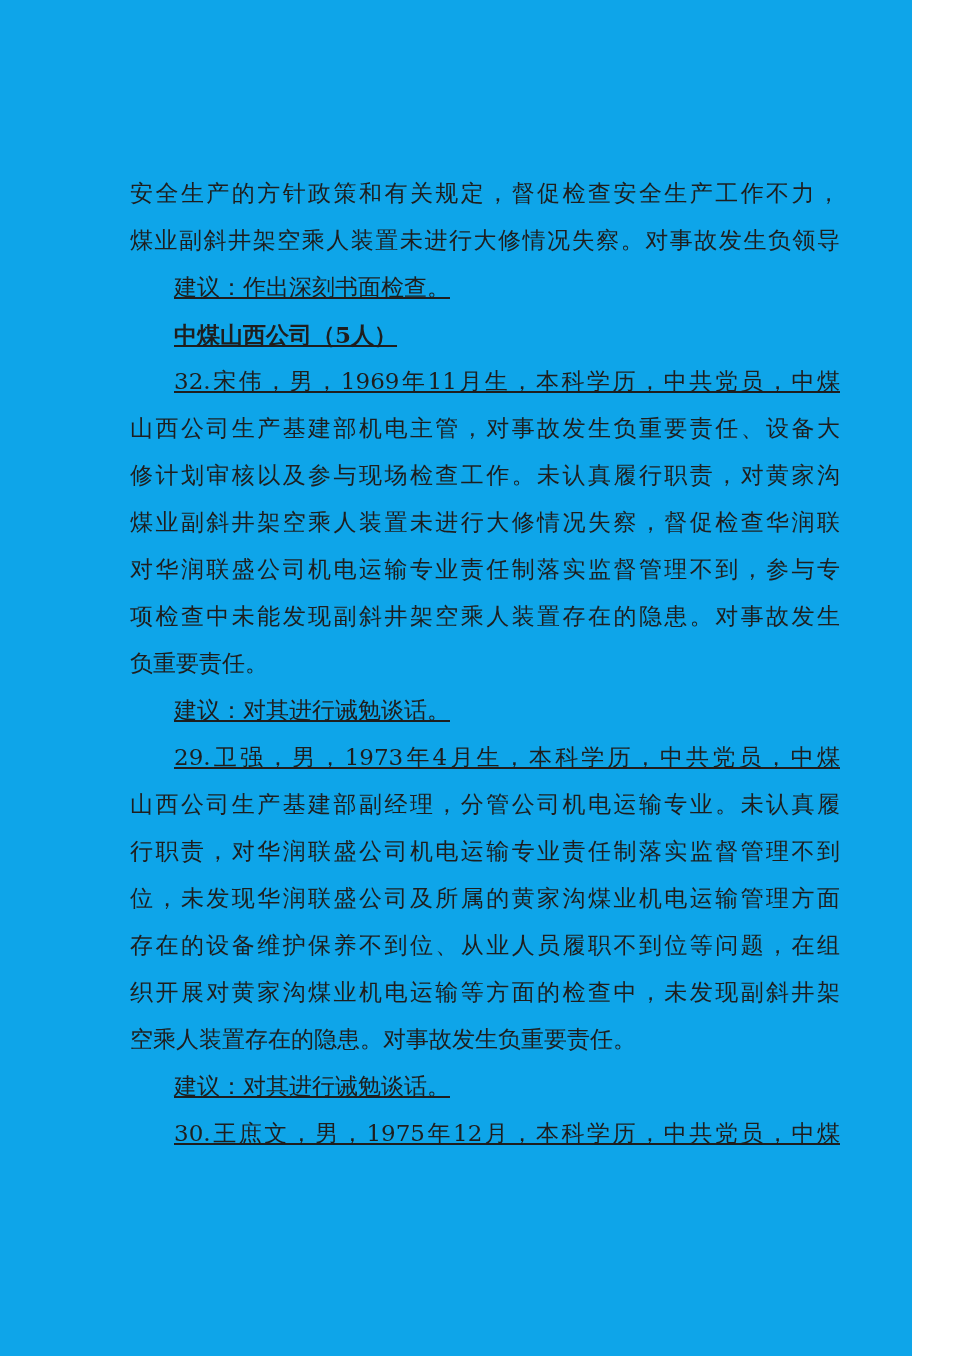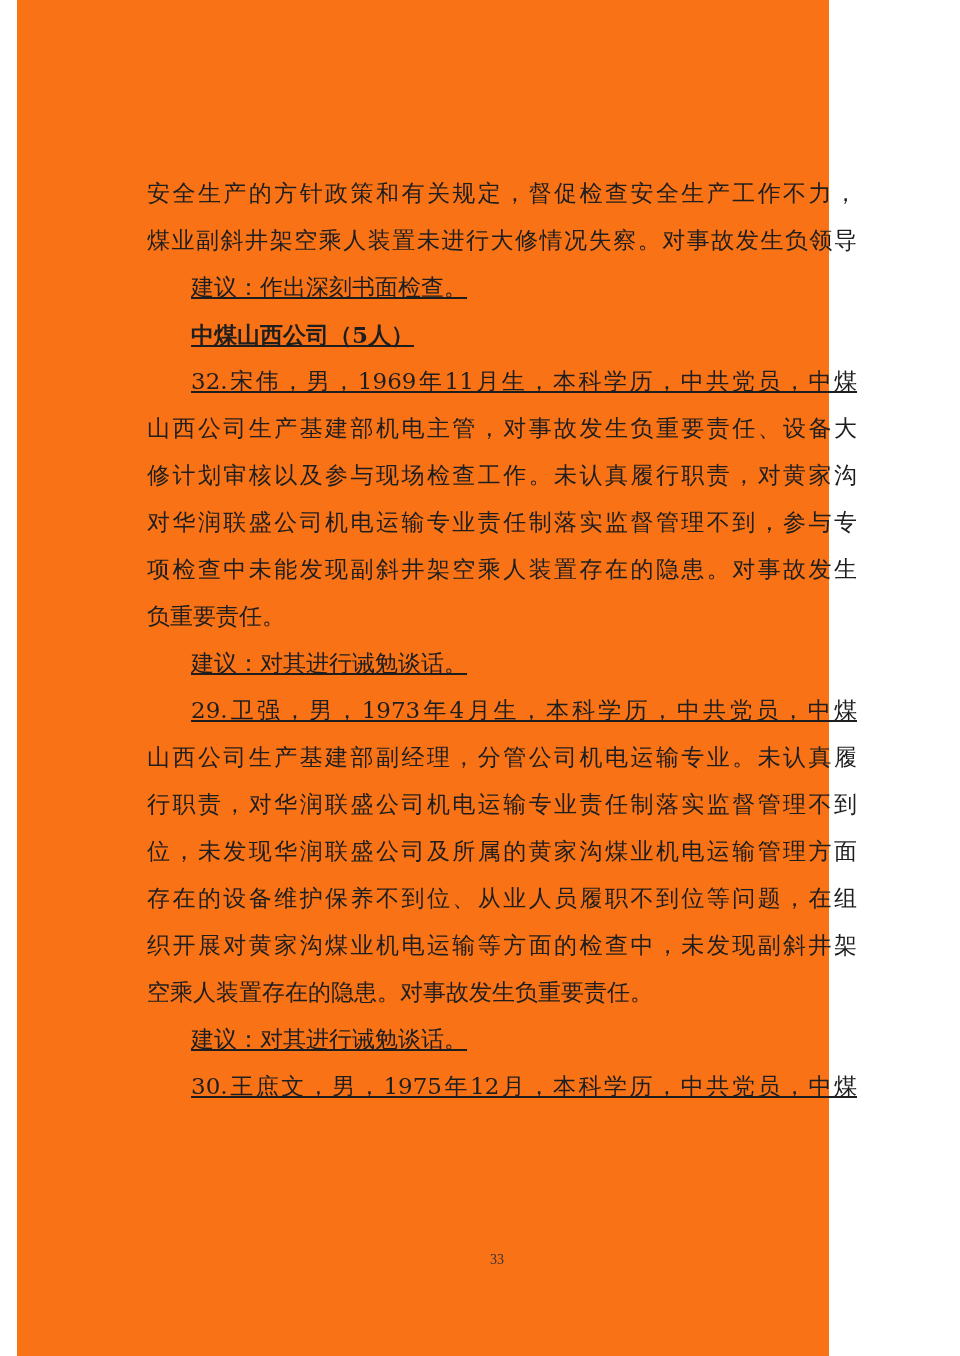--- a/index.html
+++ b/index.html
@@ -1,19 +1,19 @@
 <!DOCTYPE html>
 <html><head>
 <meta charset="utf-8">
 <style>
   html, body { margin: 0; padding: 0; background: #ffffff; }
   body { width: 960px; height: 1356px; position: relative; overflow: hidden; }
   .page {
-    position: absolute; left: 17px; top: 0; width: 812px; height: 1356px;
-    background: #f97316;
+    position: absolute; left: 0; top: 0; width: 912px; height: 1356px;
+    background: #0ea5e9;
   }
   .content {
     position: absolute; left: 130px; top: 170px; width: 710px;
     font-family: "DejaVu Serif", "Liberation Serif", serif;
     font-size: 23px;
     color: #1e1e1e;
   }
   .line {
     height: 47px; line-height: 47px; white-space: nowrap;
     text-align: justify; text-align-last: justify;
@@ -33,28 +33,28 @@
 
 <div class="page">
   <div class="content">
     <div class="line">安全生产的方针政策和有关规定，督促检查安全生产工作不力，</div>
     <div class="line">煤业副斜井架空乘人装置未进行大修情况失察。对事故发生负领导</div>
     <div class="line indent last">建议：作出深刻书面检查。</div>
     <div class="line indent heading">中煤山西公司（5人）</div>
     <div class="line indent">32.宋伟，男，1969年11月生，本科学历，中共党员，中煤</div>
     <div class="line">山西公司生产基建部机电主管，对事故发生负重要责任、设备大</div>
     <div class="line">修计划审核以及参与现场检查工作。未认真履行职责，对黄家沟</div>
+    <div class="line">煤业副斜井架空乘人装置未进行大修情况失察，督促检查华润联</div>
     <div class="line">对华润联盛公司机电运输专业责任制落实监督管理不到，参与专</div>
     <div class="line">项检查中未能发现副斜井架空乘人装置存在的隐患。对事故发生</div>
     <div class="line last">负重要责任。</div>
     <div class="line indent last">建议：对其进行诫勉谈话。</div>
     <div class="line indent">29.卫强，男，1973年4月生，本科学历，中共党员，中煤</div>
     <div class="line">山西公司生产基建部副经理，分管公司机电运输专业。未认真履</div>
     <div class="line">行职责，对华润联盛公司机电运输专业责任制落实监督管理不到</div>
     <div class="line">位，未发现华润联盛公司及所属的黄家沟煤业机电运输管理方面</div>
     <div class="line">存在的设备维护保养不到位、从业人员履职不到位等问题，在组</div>
     <div class="line">织开展对黄家沟煤业机电运输等方面的检查中，未发现副斜井架</div>
     <div class="line last">空乘人装置存在的隐患。对事故发生负重要责任。</div>
     <div class="line indent last">建议：对其进行诫勉谈话。</div>
     <div class="line indent">30.王庶文，男，1975年12月，本科学历，中共党员，中煤</div>
   </div>
-  <div class="page-number">33</div>
 </div>
 
 </body></html>

